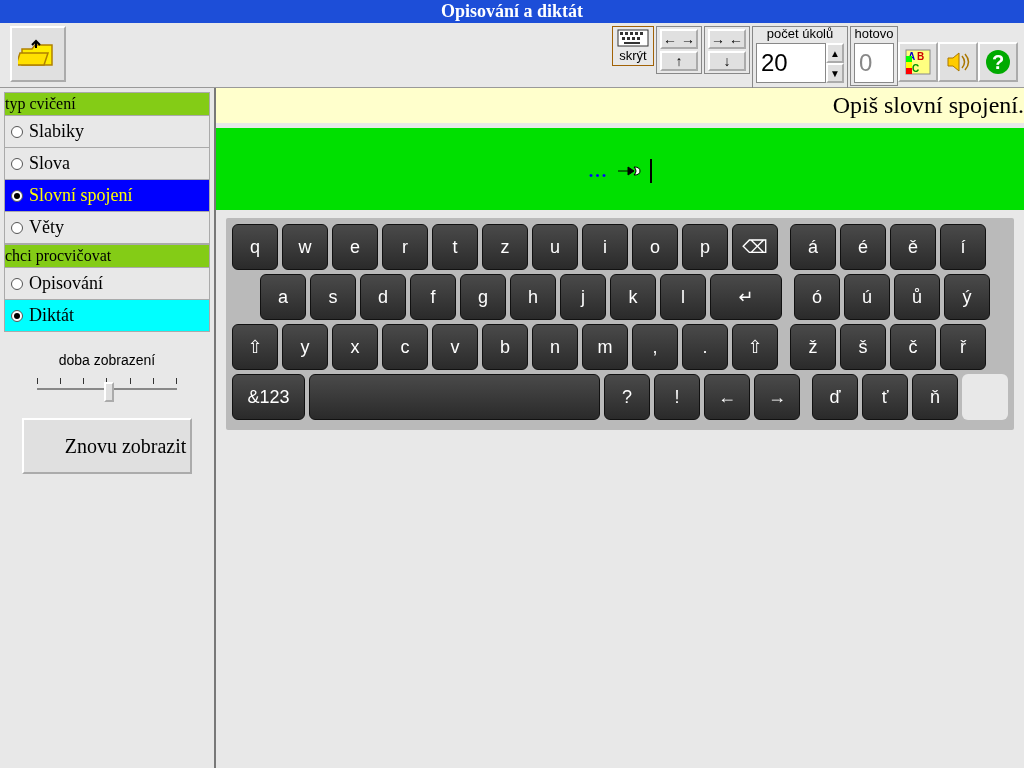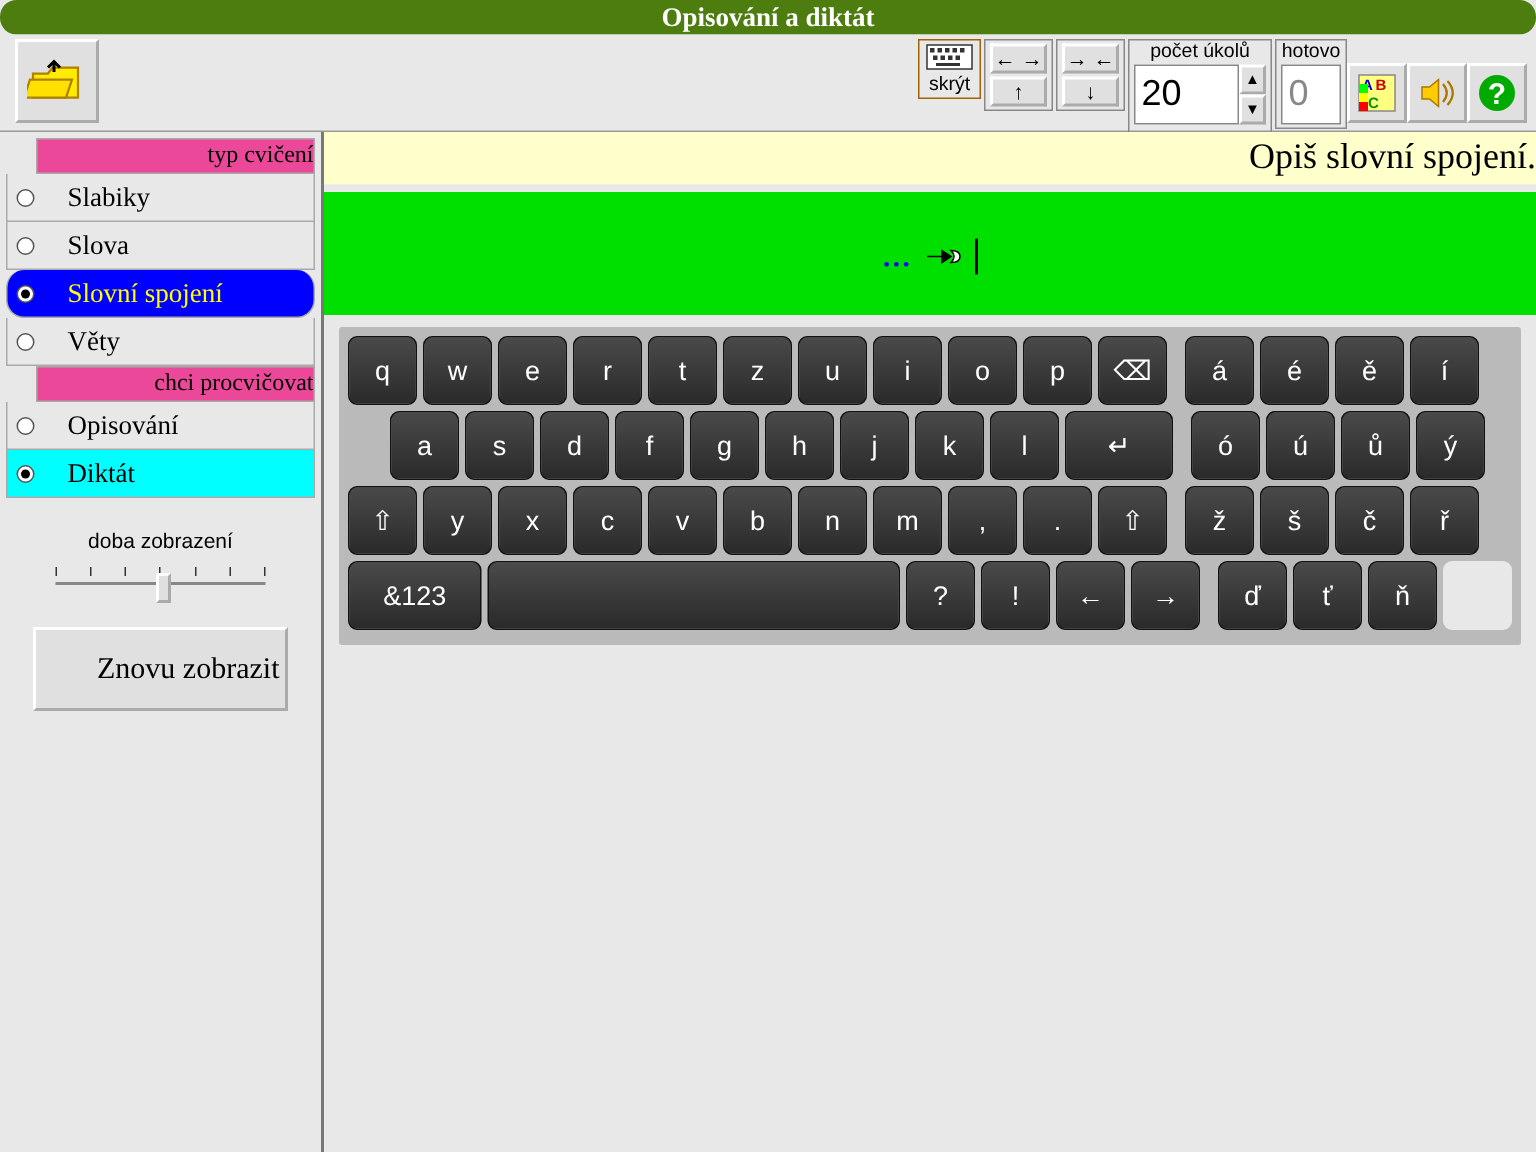--- a/index.html
+++ b/index.html
@@ -1,34 +1,34 @@
 <!DOCTYPE html>
 <html><head>
 <meta charset="utf-8">
 <style>
   * { box-sizing: border-box; margin: 0; padding: 0; }
   body { font-family: "Times New Roman", serif; font-size: 18px; background: #e8e8e8; width: 1024px; height: 768px; overflow: hidden; }
-  .titlebar { background: #4d7c0f; color: #fff; font-weight: bold; text-align: center; height: 23px; line-height: 23px; font-size: 18px; border-radius: 11px; }
+  .titlebar { background: #1d4ed8; color: #fff; font-weight: bold; text-align: center; height: 23px; line-height: 23px; font-size: 18px; }
   .toolbar { height: 65px; background: #e8e8e8; position: relative; border-bottom: 1px solid #999; }
   .btn3d { border: 2px outset #fff; background: #e0e0e0; display: inline-flex; align-items: center; justify-content: center; cursor: pointer; }
   .folder-btn { position: absolute; left: 10px; top: 3px; width: 56px; height: 56px; }
   .tb-right { position: absolute; right: 6px; top: 3px; display: flex; align-items: flex-start; }
   .tb-group { display: flex; flex-direction: column; align-items: center; margin-left: 2px; }
   .tb-label { font-size: 13px; font-family: Arial, sans-serif; color: #000; height: 16px; line-height: 14px; }
   .mini-btn { width: 38px; height: 20px; border: 2px outset #fff; background: #e0e0e0; display:flex; align-items:center; justify-content:center; cursor:pointer; font-family: Arial; font-size:14px; font-weight:bold;}
   .spin-box { display:flex; align-items:stretch; }
   .spin-input { width: 70px; height: 40px; border: 1px solid #888; background:#fff; font-size: 24px; font-family:Arial; padding-left:4px; }
   .spin-btns { display:flex; flex-direction:column; }
   .spin-btns button { width: 18px; height: 20px; border: 2px outset #fff; background:#e0e0e0; font-size:10px; cursor:pointer;}
   .icon-btn { width: 40px; height: 40px; margin-top:16px; }
   .layout { display:flex; height: calc(768px - 23px - 65px); }
   .sidebar { width: 214px; padding: 4px 4px; }
-  .section-header { background: #ec4899; border: 1px solid #aaa; text-align:right; font-size:16px; padding:2px 0; margin-top:0px;margin-left:20px;}
-  .radio-row { border: 1px solid #aaa; border-top:none; padding: 5px 6px; font-size:18px; display:flex; align-items:center; gap:22px; cursor:pointer;}
-  .radio-row.selected-blue { background:#0000ff; color:#ffff00;border-radius:12px; }
+  .section-header { background: #84cc16; border: 1px solid #aaa; text-align:left; font-size:16px; padding:2px 0; margin-top:0px;}
+  .radio-row { border: 1px solid #aaa; border-top:none; padding: 5px 6px; font-size:18px; display:flex; align-items:center; gap:6px; cursor:pointer;}
+  .radio-row.selected-blue { background:#0000ff; color:#ffff00; }
   .radio-row.selected-cyan { background:#00ffff; }
   .radio-dot { width:12px; height:12px; border:1px solid #555; border-radius:50%; background:#fff; display:inline-flex; align-items:center; justify-content:center;}
   .radio-dot.on::after{ content:""; width:6px; height:6px; border-radius:50%; background:#000;}
   .slider-box { margin-top:20px; text-align:center; }
   .slider-box .lbl { font-size:14px; font-family:Arial; }
   .slider { width:150px; margin:2px auto 0; height:30px; position:relative;}
   .slider .track{ position:absolute; left:5px; right:5px; top:18px; height:2px; background:#888;}
   .slider .ticks{position:absolute;left:5px;right:5px;top:8px;height:6px;display:flex;justify-content:space-between;}
   .slider .ticks span{width:1px;height:6px;background:#333;}
   .slider .thumb{position:absolute;top:12px;left:72px;width:10px;height:20px;background:#e0e0e0;border:2px outset #fff;}
@@ -39,21 +39,21 @@
   .gap { height:5px; background:#e8e8e8;}
   .input-area { background:#00e000; text-align:center; padding:26px 0; font-size:26px; position:relative;}
   .input-area .dots { color:#0000ff; font-family:"Times New Roman";}
   .kbd { margin:8px 10px; background:#bababa; padding:6px; border-radius:2px;}
   .kbd-row { display:flex; gap:4px; margin-bottom:4px;}
   .key { background: linear-gradient(#4a4a4a,#2a2a2a); border:1px solid #111; border-radius:6px; height:46px; display:flex; align-items:center; justify-content:center; color:#fff; font-family:Arial; font-size:18px; cursor:pointer;}
   .key.std { width:46px; }
   .key.shift { width:46px; }
   .key.space { flex:1; }
   .key.diacr { width:46px; }
-  .key.num { width:89px; }
+  .key.num { width:73px; }
   .key.bksp { width:46px; }
   .key.enter { width:72px; }
   .key.gap-r { margin-right:8px;}
   svg{display:block;}
 </style>
 </head>
 <body>
 
 <div class="titlebar">Opisování a diktát</div>
 

